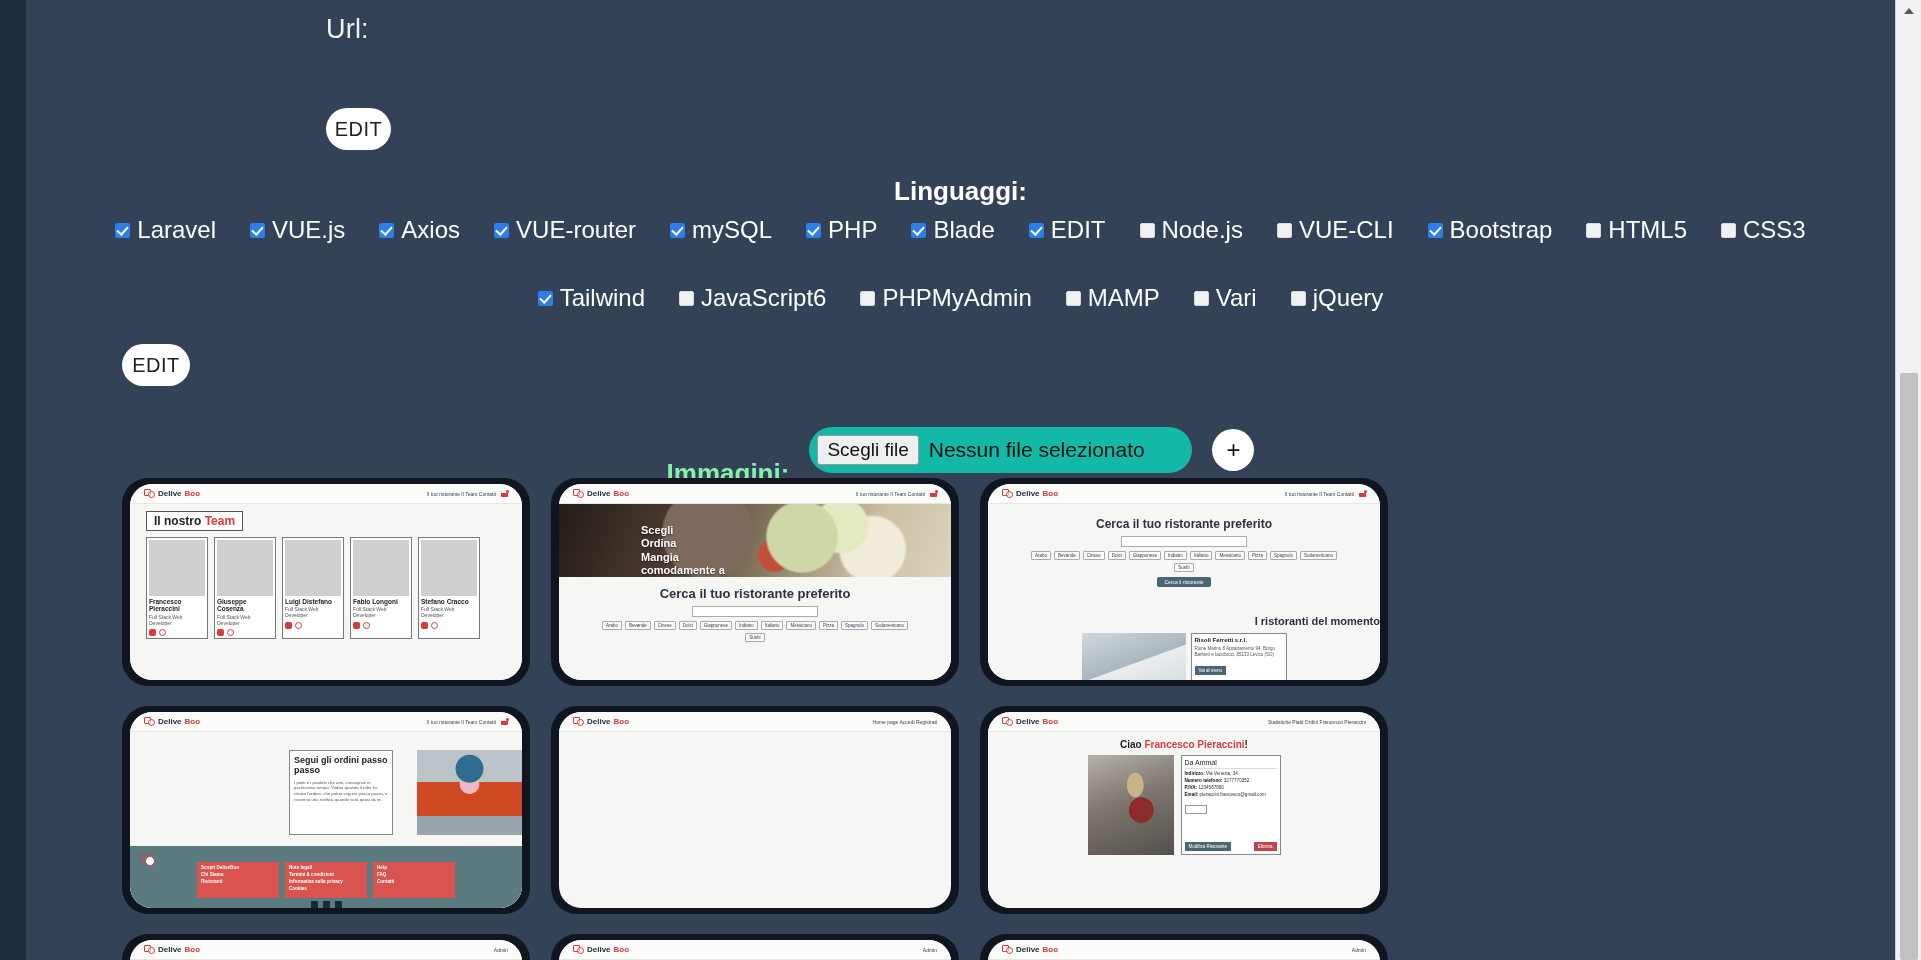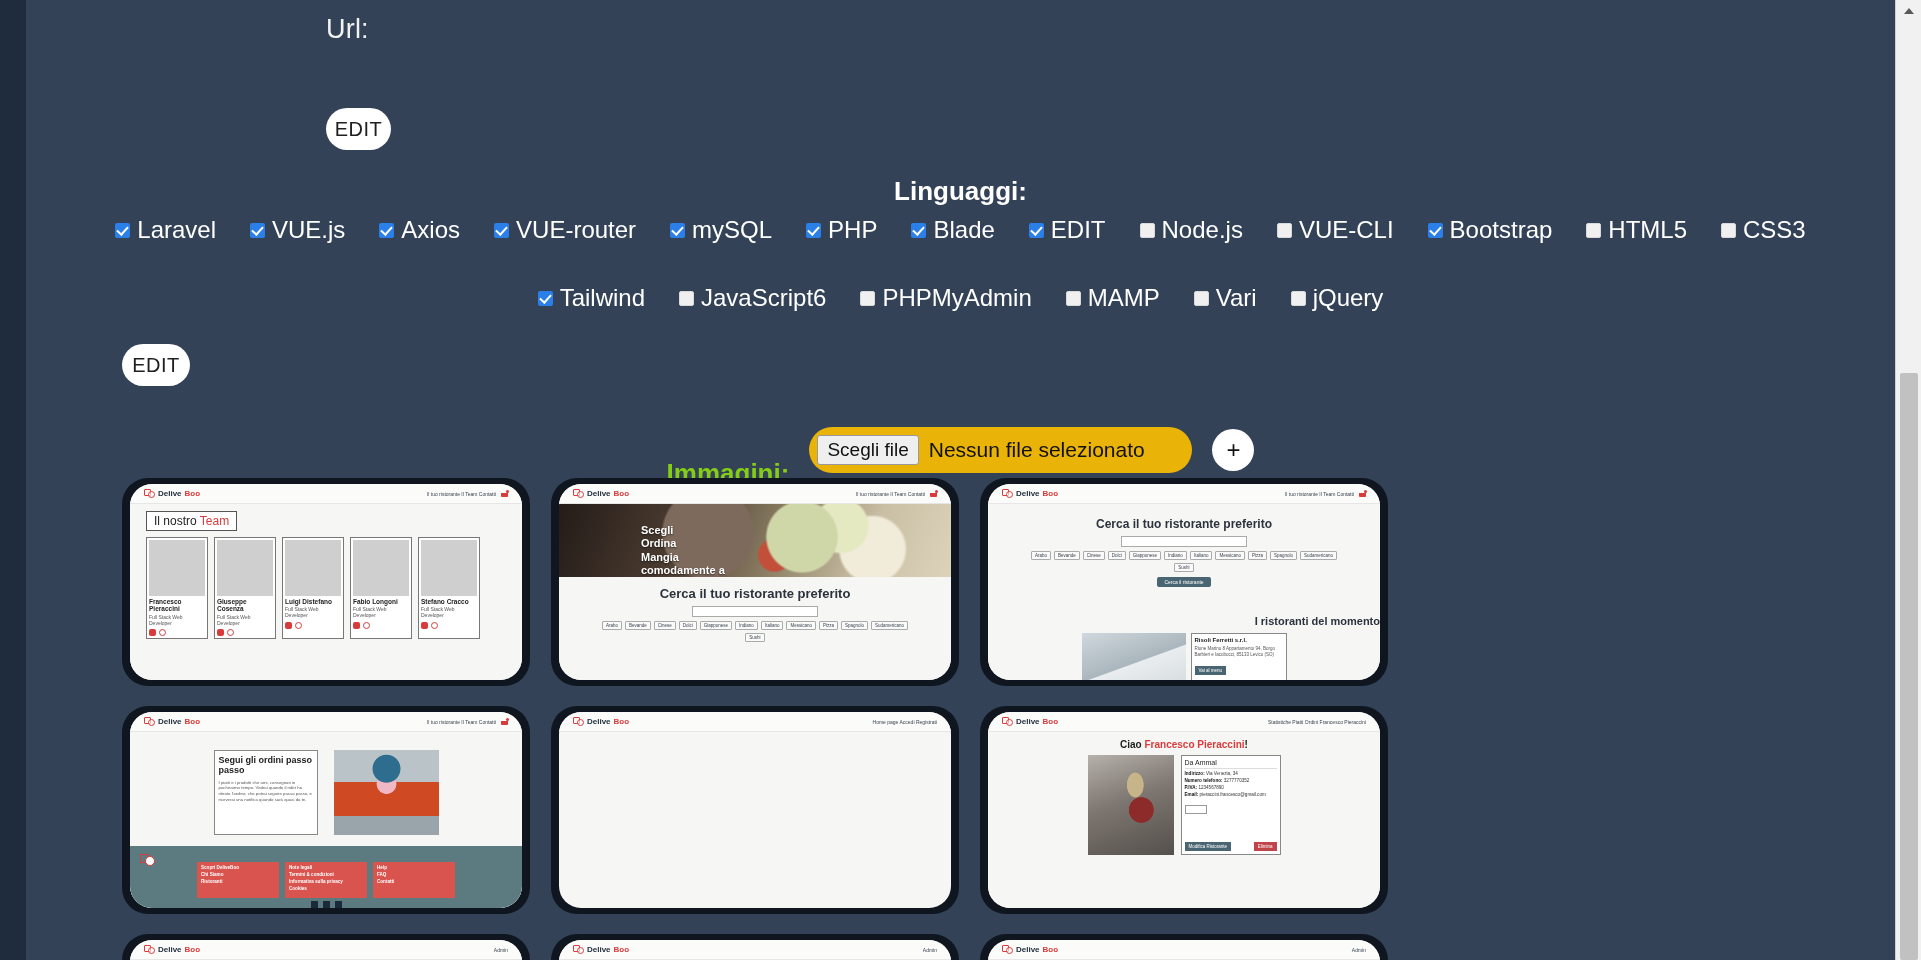--- a/index.html
+++ b/index.html
@@ -46,23 +46,23 @@
     content:""; position:absolute; left:4px; top:1px; width:5px; height:9px;
     border:solid #fff; border-width:0 2px 2px 0; transform:rotate(42deg);
   }
   .cb-box.off{ background:#f0f0f0; border:1px solid #d9d9d9; }
   .cb-label{ font-size:24px; color:#ffffff; white-space:nowrap; }
 
   .edit2{ position:absolute; left:96px; top:344px; width:68px; height:42px; }
 
   
   .img-row{ position:absolute; top:410px; left:0; width:1869px; display:flex; justify-content:center; align-items:center; gap:20px;}
-  .img-label{ font-size:26px; font-weight:bold; color:#84cc16;margin-top:48px;}
+  .img-label{ font-size:26px; font-weight:bold; color:#86efac;margin-top:48px;}
   .file-wrap{
-    background:#eab308; border-radius:30px; height:46px; width:383px;
+    background:#14b8a6; border-radius:30px; height:46px; width:383px;
     display:flex; align-items:center; padding:0 14px 0 8px;
   }
   .file-btn{
     background:#efefef; border:1px solid #9a9a9a; border-radius:3px;
     font-size:19px; color:#111; padding:3px 9px; font-family:"Liberation Sans",sans-serif;
     cursor:pointer; white-space:nowrap;
   }
   .file-txt{ font-size:21px; color:#111; margin-left:10px; white-space:nowrap; }
   .plus-btn{
     width:42px; height:42px; border-radius:50%; background:#fff; color:#111;
@@ -102,21 +102,21 @@
   .logo .d{ color:#1b2a3a; }
   .logo .b{ color:#d93b3b; }
   .tb-links{ display:flex; gap:5px; align-items:center; font-size:5px; color:#3a4450;}
   .cart{ width:7px;height:6px;position:relative;}
   .cart::before{content:"";position:absolute;left:0;bottom:0;width:7px;height:4px;background:#d93b3b;border-radius:0 0 1px 1px;}
   .cart::after{content:"";position:absolute;right:-1px;top:-1px;width:3px;height:3px;background:#d93b3b;border-radius:50%;}
   .tb-body{ position:absolute; left:0; right:0; top:20px; bottom:0; background:#f6f6f4; overflow:hidden;}
 
   .framed-title{
     display:inline-block; border:1.5px solid #555; background:#fff;
-    font-size:12px; font-weight:normal; color:#222; padding:2px 7px; margin:7px 0 0 16px;
+    font-size:12px; font-weight:bold; color:#222; padding:2px 7px; margin:7px 0 0 16px;
   }
   .framed-title .accent{ color:#d93b3b; }
 
   
   .team-grid{ display:flex; gap:6px; padding:6px 0 0 16px;}
   .tcard{ width:62px; border:1.5px solid #777; background:#fff; padding:2px;}
   .tphoto{ height:56px; background:#cfcfcf; }
   .tname{ font-size:6.5px; font-weight:bold; color:#222; line-height:1.15; margin-top:2px;}
   .trole{ font-size:5px; color:#555; line-height:1.15; margin-top:2px;}
   .tsoc{ display:flex; gap:3px; margin-top:3px;}
@@ -144,21 +144,21 @@
   .sp-btn{ display:block; margin:5px auto 0; background:#4a6572; color:#fff; font-size:5px; padding:2px 7px; width:fit-content; border-radius:2px;}
   .rist-h{ text-align:right; font-size:11px; font-weight:bold; color:#2b333d; margin-top:28px;}
   .rist-row{ display:flex; gap:5px; justify-content:center; margin-top:6px;}
   .rist-img{ width:104px; height:84px; background:linear-gradient(160deg,#cfd8dd 0%,#aab6bd 40%,#e9edef 41%,#c7ced2 100%);}
   .rist-card{ width:96px; height:84px; background:#fff; border:1px solid #888; padding:3px;}
   .rist-card b{ font-size:6px; color:#222; display:block;}
   .rist-card p{ font-size:4.5px; color:#555; line-height:1.3; margin-top:3px;}
   .rist-card .go{ position:relative; margin-top:40px; background:#4a6572; color:#fff; font-size:4.5px; padding:2px 4px; width:fit-content;}
 
   
-  .fo-wrap{ display:flex; gap:16px; justify-content:center; padding-top:18px;}
+  .fo-wrap{ display:flex; gap:24px; justify-content:flex-end; padding-top:18px;}
   .fo-text{ width:104px; border:1px solid #888; background:#fff; padding:4px;}
   .fo-text b{ font-size:9px; color:#222; line-height:1.15; display:block;}
   .fo-text p{ font-size:4.3px; color:#555; line-height:1.35; margin-top:4px;}
   .fo-img{ width:105px; height:85px;
     background:
       radial-gradient(circle at 50% 22%, #2e6d8e 0 16%, transparent 17%),
       radial-gradient(circle at 50% 40%, #f0b8c4 0 13%, transparent 14%),
       linear-gradient(180deg,#b9c3c8 0 38%, #cf4a22 38% 78%, #9aa5ab 78% 100%);
   }
   .fo-footer{ position:absolute; left:0; right:0; bottom:0; height:62px; background:#5c7b80;}

